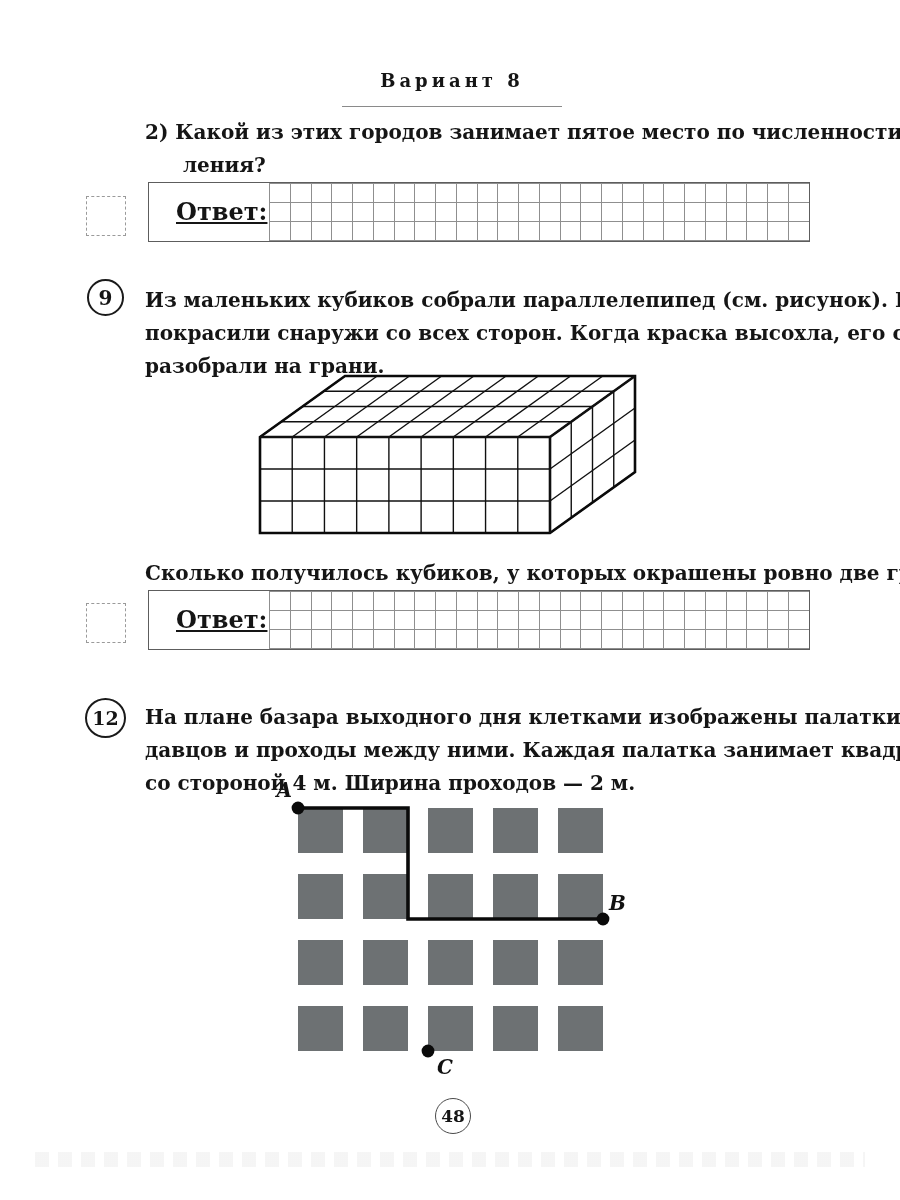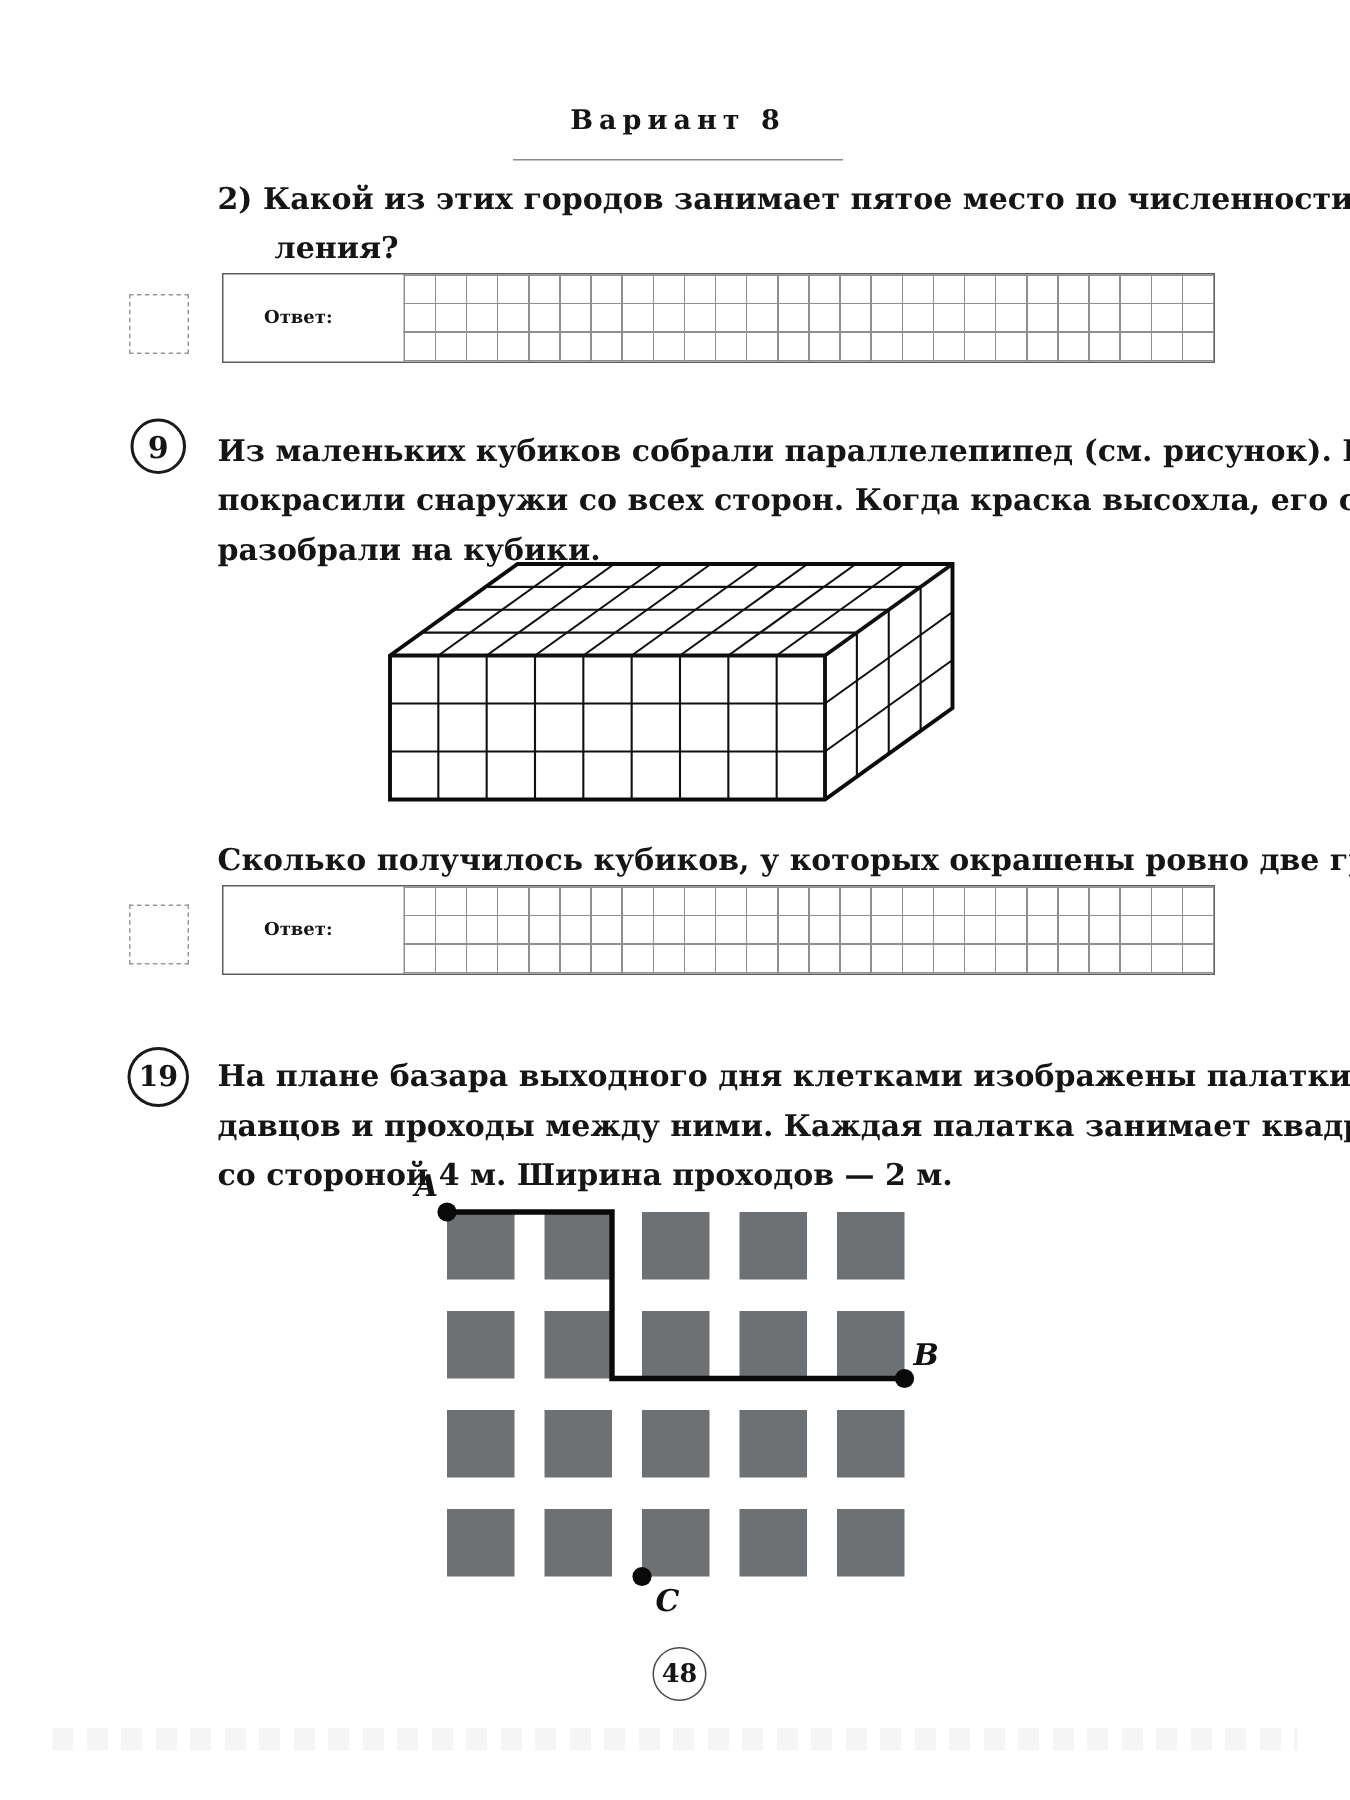--- a/index.html
+++ b/index.html
@@ -26,21 +26,22 @@
   }
   .qnum.n9{left:87px; top:279px; width:37px; height:37px; font-size:20px;}
   .qnum.n10{left:85px; top:698px; width:41px; height:40px; font-size:19px;}
   
   .answer-box{
     position:absolute; left:148px; width:662px; height:60px;
     border:1.5px solid #5d5d5d; box-sizing:border-box; background:#fff;
   }
   .answer-label{
     position:absolute; left:27px; top:0; height:57px; line-height:57px;
-    font-size:12px;
+    font-size:24px;
+    text-decoration:underline;
   }
   .answer-grid{
     position:absolute; left:120px; right:0; top:0; bottom:0;
     background-image:
       repeating-linear-gradient(to right, #8f8f8f 0px, #8f8f8f 1px, transparent 1px, transparent 20.75px),
       repeating-linear-gradient(to bottom, #8f8f8f 0px, #8f8f8f 1px, transparent 1px, transparent 19px);
   }
   .dashed-square{
     position:absolute; left:86px; width:40px; height:40px;
     border:1.6px dashed #9a9a9a; box-sizing:border-box; background:#fff;
@@ -77,21 +78,21 @@
   <div class="dashed-square" style="top:196px;"></div>
   <div class="answer-box" style="top:182px;">
     <div class="answer-label">Ответ:</div>
     <div class="answer-grid"></div>
   </div>
 
   <div class="qnum n9">9</div>
   <div class="qtext" style="top:284px;">
     <div class="tline">Из маленьких кубиков собрали параллелепипед (см. рисунок). Его</div>
     <div class="tline">покрасили снаружи со всех сторон. Когда краска высохла, его снова</div>
-    <div class="tline">разобрали на кубики.</div>
+    <div class="tline">разобрали на грани.</div>
   </div>
 
   <svg class="fig" style="left:255px; top:372px;" width="390" height="165" viewBox="0 0 390 165">
     <g id="cube-lines">
         <line x1="5" y1="65" x2="5" y2="161" stroke="#101010" stroke-width="1.4"></line>
         <line x1="5" y1="65" x2="90" y2="4" stroke="#101010" stroke-width="1.4"></line>
         <line x1="37.22222222222222" y1="65" x2="37.22222222222222" y2="161" stroke="#101010" stroke-width="1.4"></line>
         <line x1="37.22222222222222" y1="65" x2="122.22222222222223" y2="4" stroke="#101010" stroke-width="1.4"></line>
         <line x1="69.44444444444444" y1="65" x2="69.44444444444444" y2="161" stroke="#101010" stroke-width="1.4"></line>
         <line x1="69.44444444444444" y1="65" x2="154.44444444444446" y2="4" stroke="#101010" stroke-width="1.4"></line>
@@ -137,21 +138,21 @@
   <div class="qtext" style="top:557px;">
     <div class="tline">Сколько получилось кубиков, у которых окрашены ровно две грани?</div>
   </div>
 
   <div class="dashed-square" style="top:603px;"></div>
   <div class="answer-box" style="top:590px;">
     <div class="answer-label">Ответ:</div>
     <div class="answer-grid"></div>
   </div>
 
-  <div class="qnum n10">19</div>
+  <div class="qnum n10">12</div>
   <div class="qtext" style="top:701px;">
     <div class="tline">На плане базара выходного дня клетками изображены палатки про-</div>
     <div class="tline">давцов и проходы между ними. Каждая палатка занимает квадрат</div>
     <div class="tline">со стороной 4 м. Ширина проходов — 2 м.</div>
   </div>
 
   <svg class="fig" style="left:262px; top:782px;" width="380" height="300" viewBox="0 0 380 300">
     <g id="tent-squares">
         <rect x="36" y="26" width="45" height="45" fill="#6d7173"></rect>
         <rect x="101" y="26" width="45" height="45" fill="#6d7173"></rect>

